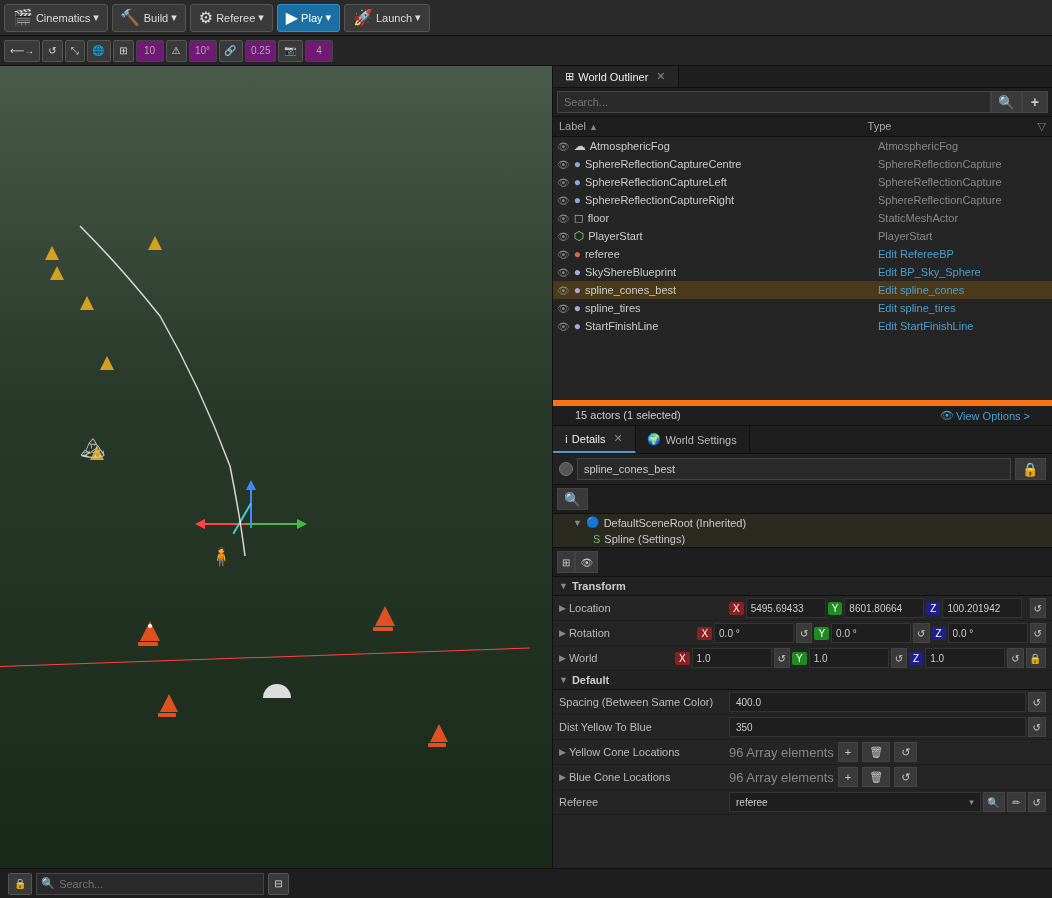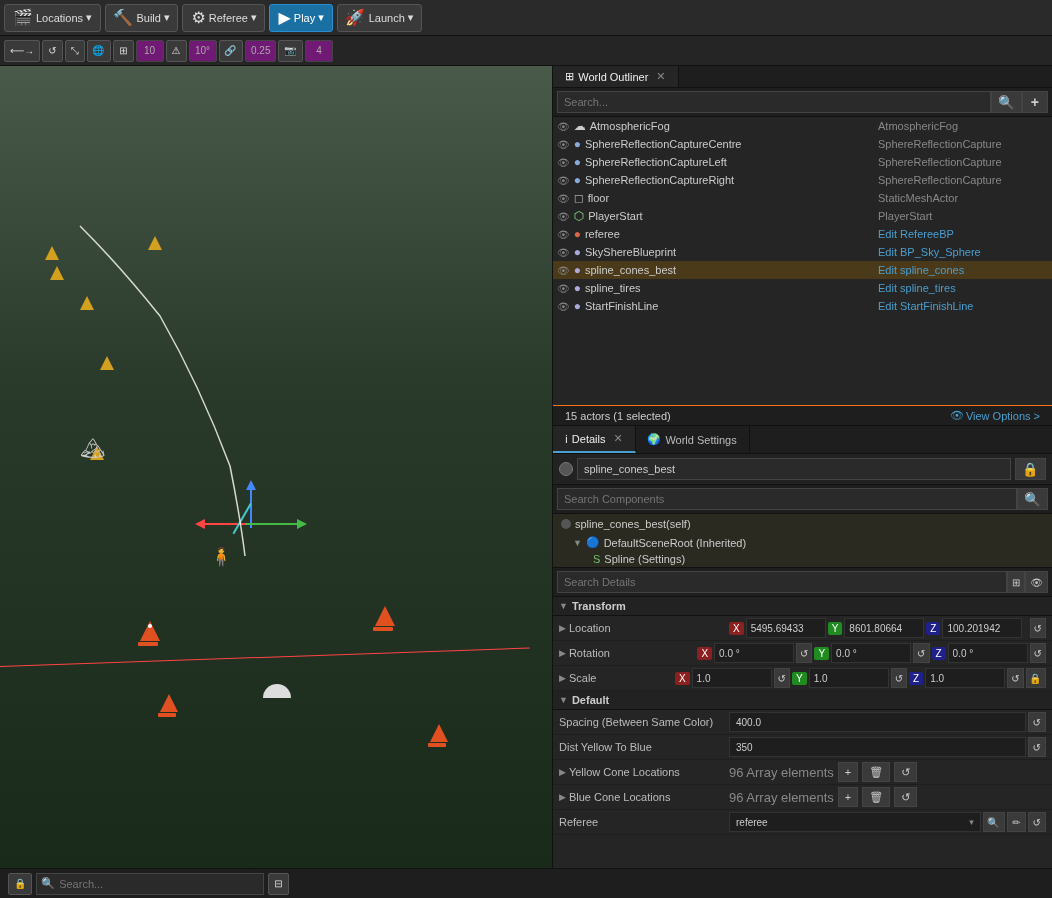--- a/index.html
+++ b/index.html
@@ -50,21 +50,21 @@
 
     .outliner-row { display: flex; align-items: center; padding: 2px 4px; cursor: pointer; }
     .outliner-row.selected { background: #2a4a6a; }
     .outliner-row.highlighted { background: #4a3a1a; }
     .eye-icon { color: #888; margin-right: 4px; font-size: 10px; cursor: pointer; }
     .row-icon { margin-right: 4px; font-size: 12px; }
     .row-name { flex: 1; color: #ccc; font-size: 11px; }
     .row-type { width: 170px; color: #888; font-size: 11px; }
     .row-type.link { color: #4a9fd0; margin-left: 32px; }
 
-    .outliner-status { display: flex; align-items: center; justify-content: space-between; padding: 3px 12px; background: #1e1e1e; border-top: 1px solid #f97316; }
+    .outliner-status { display: flex; justify-content: space-between; padding: 3px 22px; background: #1e1e1e; border-top: 6px solid #f97316; }
     .view-options { color: #4a9fd0; cursor: pointer; font-size: 11px; display: flex; align-items: center; gap: 2px; }
 
     
     .details-panel { flex: 1; display: flex; flex-direction: column; overflow: hidden; }
     .details-tabs { display: flex; background: #1e1e1e; border-bottom: 1px solid #111; }
     .details-tab { padding: 5px 12px; font-size: 11px; color: #bbb; cursor: pointer; border-right: 1px solid #111; display: flex; align-items: center; gap: 4px; }
     .details-tab.active { background: #252525; color: #eee; border-bottom: 2px solid #4a9fd0; }
     .details-tab-close { color: #888; margin-left: 4px; }
 
     .details-name-bar { display: flex; align-items: center; padding: 4px 6px; gap: 4px; background: #222; border-bottom: 1px solid #111; }
@@ -135,21 +135,21 @@
     .bottom-bar { background: #1e1e1e; border-top: 1px solid #111; height: 30px; display: flex; align-items: center; padding: 0 8px; gap: 4px; flex-shrink: 0; }
     .bottom-search { display: flex; align-items: center; background: #2a2a2a; border: 1px solid #444; height: 22px; padding: 0 4px; gap: 4px; }
     .bottom-search input { background: transparent; border: none; color: #ccc; font-size: 11px; width: 200px; outline: none; }
   </style>
 </head>
 <body>
 
 <div class="top-toolbar">
   <button class="toolbar-btn">
     <span class="icon-area">🎬</span>
-    <span>Locations</span>
+    <span>Cinematics</span>
     <span>▾</span>
   </button>
   <button class="toolbar-btn">
     <span class="icon-area">🔨</span>
     <span>Build</span>
     <span>▾</span>
   </button>
   <button class="toolbar-btn">
     <span class="icon-area">⚙</span>
     <span>Referee</span>
@@ -245,20 +245,28 @@
           <span class="panel-tab-close">✕</span>
         </div>
       </div>
 
       <div class="outliner-search">
         <input type="text" placeholder="Search..." style="">
         <button class="search-btn">🔍</button>
         <button class="add-btn">+</button>
       </div>
 
+      <div class="outliner-header">
+        <span class="col-label">
+          <span>Label</span>
+          <span class="sort-arrow"> ▲</span>
+        </span>
+        <span class="col-type">Type</span>
+        <span style="color:#888; cursor:pointer;">▽</span>
+      </div>
 
       <div class="outliner-list">
 
         <div class="outliner-row">
           <span class="eye-icon">👁</span>
           <span class="row-icon">☁</span>
           <span class="row-name">AtmosphericFog</span>
           <span class="row-type">AtmosphericFog</span>
         </div>
 
@@ -356,42 +364,36 @@
       </div>
 
       <div class="details-name-bar">
         <div class="dot"></div>
         <input class="details-name-input" type="text" value="spline_cones_best" style="">
         <button class="lock-btn">🔒</button>
       </div>
 
 
       <div class="search-components">
-        <input type="text" placeholder="Search Components" style="">
         <button class="srch-btn">🔍</button>
       </div>
 
       <div class="components-tree">
-        <div class="component-root">
-          <div class="component-root-dot"></div>
-          <span class="component-name">spline_cones_best(self)</span>
-        </div>
         <div class="component-tree-row">
           <span class="tree-arrow">▼</span>
           <span class="tree-icon">🔵</span>
           <span class="component-name">DefaultSceneRoot (Inherited)</span>
         </div>
         <div class="component-tree-row" style="padding-left:40px;">
           <span class="tree-spline-icon">S</span>
           <span class="component-name">Spline (Settings)</span>
         </div>
       </div>
 
       <div class="details-search-bar">
-        <input type="text" placeholder="Search Details" style="">
         <button class="grid-view-btn">⊞</button>
         <button class="eye-view-btn">👁</button>
       </div>
 
       <div class="details-content">
 
         <div class="section-header">
           <span class="section-arrow">▼</span>
           <span class="section-title">Transform</span>
         </div>
@@ -430,21 +432,21 @@
               <span class="xyz-label z">Z</span>
               <input class="xyz-input" type="text" value="0.0 °" style="">
               <button class="xyz-reset">↺</button>
             </div>
           </div>
         </div>
 
         <div class="property-row">
           <div class="property-label">
             <span class="expand-arrow">▶</span>
-            <span>Scale</span>
+            <span>World</span>
           </div>
           <div class="property-value">
             <div class="xyz-group">
               <span class="xyz-label x">X</span>
               <input class="xyz-input" type="text" value="1.0" style="">
               <button class="xyz-reset">↺</button>
               <span class="xyz-label y">Y</span>
               <input class="xyz-input" type="text" value="1.0" style="">
               <button class="xyz-reset">↺</button>
               <span class="xyz-label z">Z</span>

